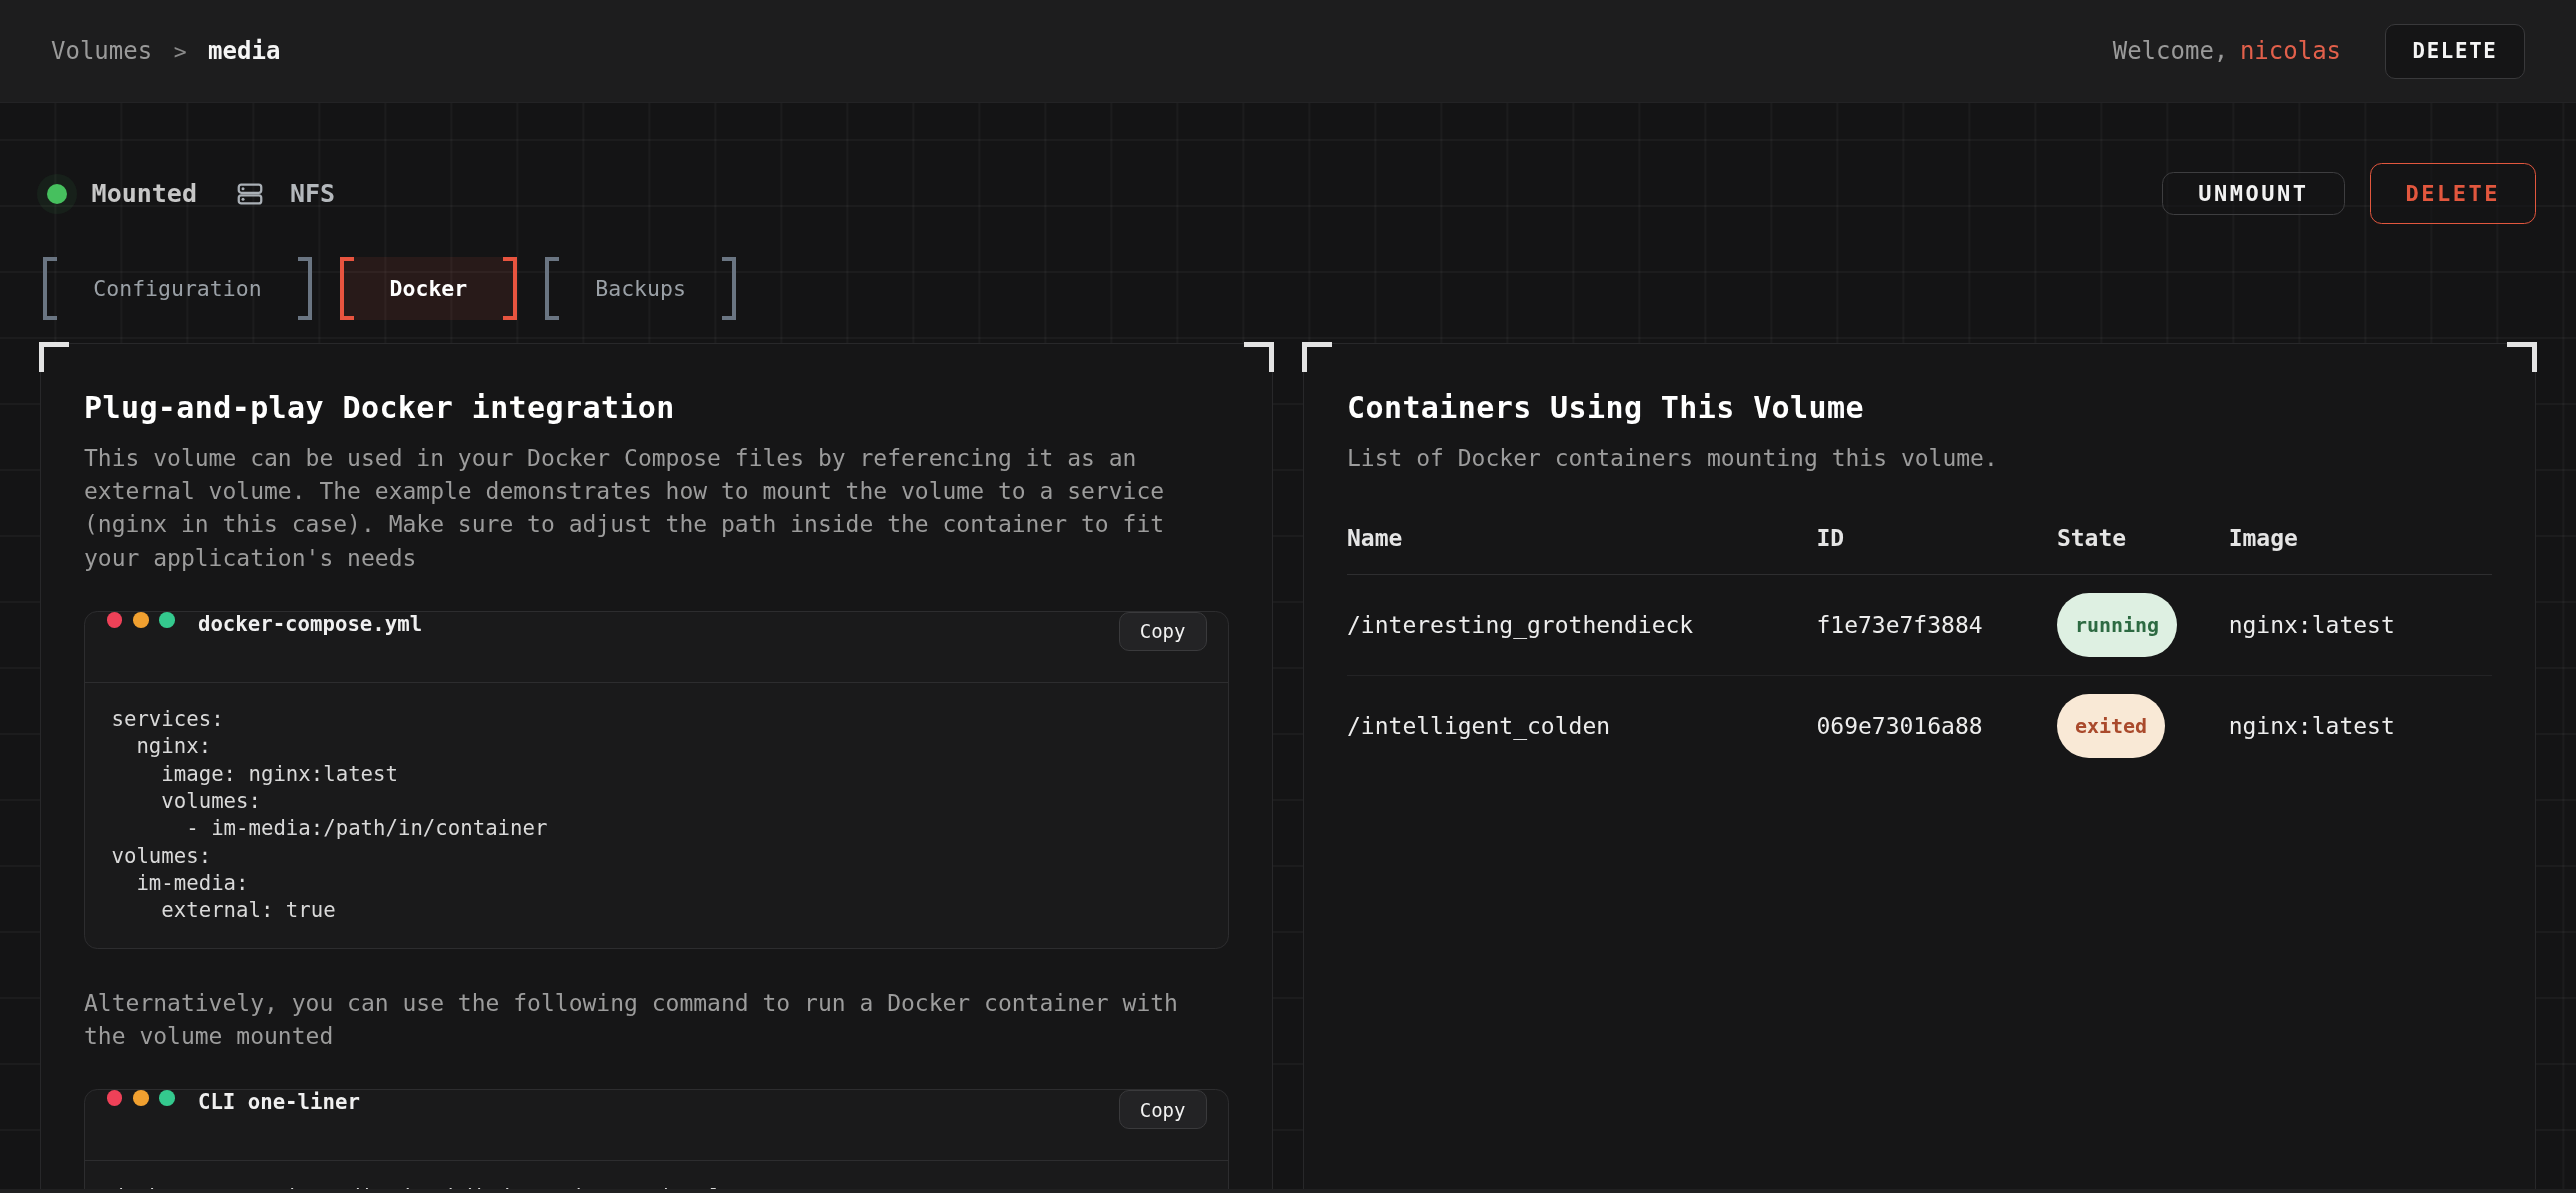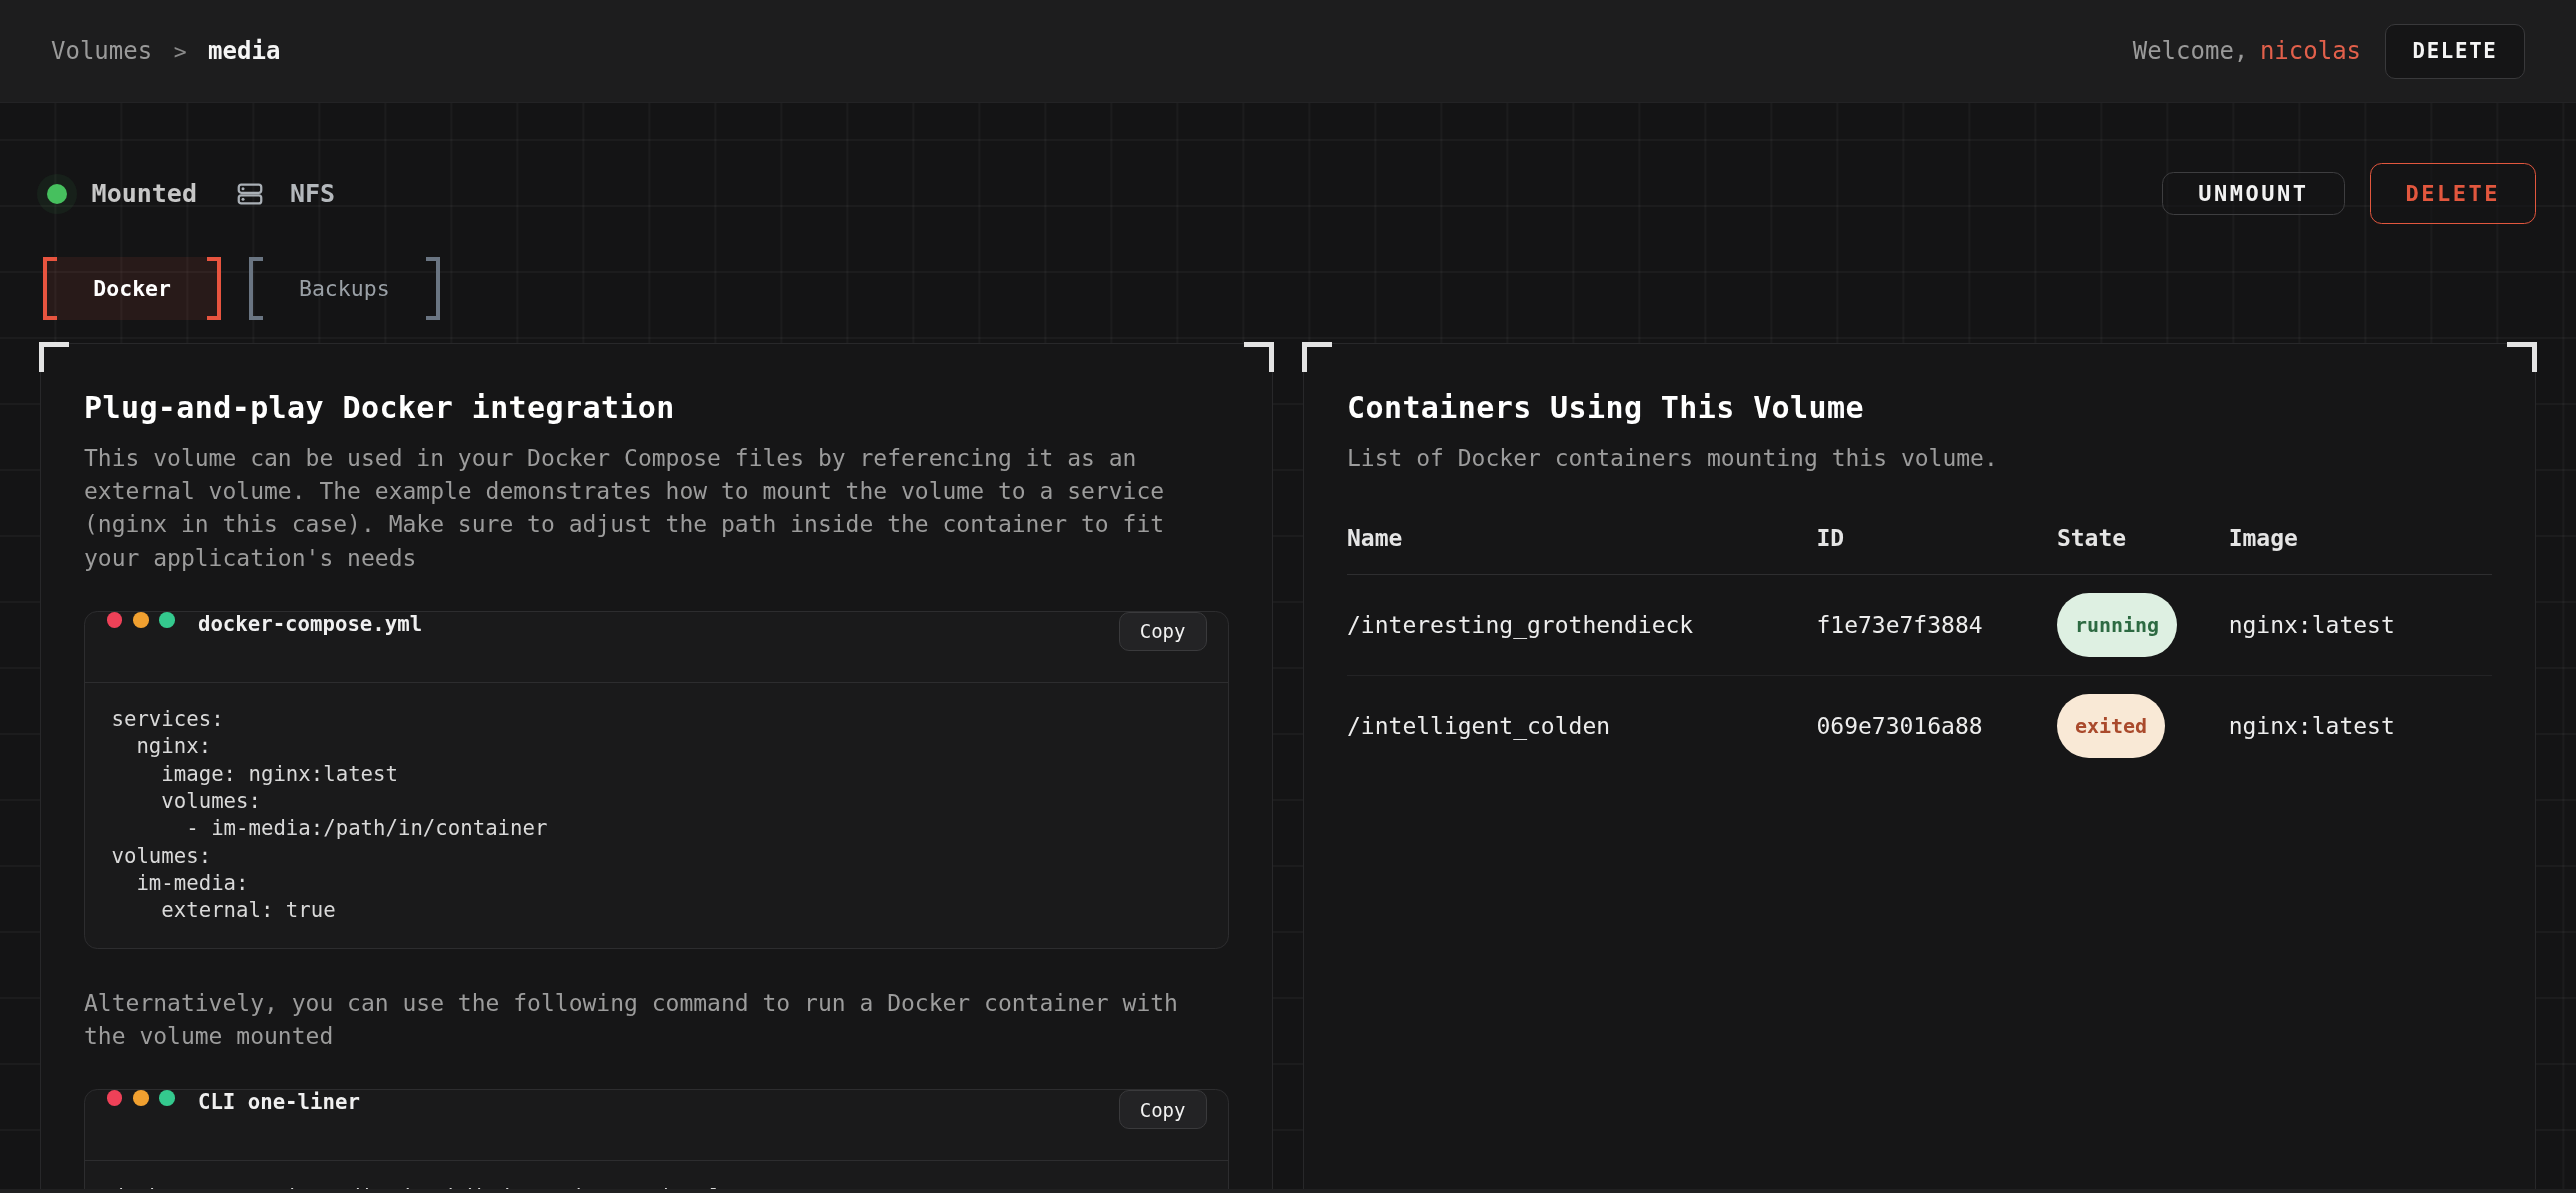--- a/index.html
+++ b/index.html
@@ -17,21 +17,21 @@
     height: 103px;
     background: #1d1d1e;
     border-bottom: 1.7px solid #232325;
     display: flex; align-items: center; justify-content: space-between;
     padding: 4px 51px;
   }
   .breadcrumb { display: flex; align-items: center; gap: 21.5px; font-size: 24px; }
   .crumb-parent { color: #9a9a9a; text-decoration: none; cursor: pointer; }
   .crumb-sep { color: #8a8a8a; font-size: 21.5px; }
   .crumb-current { color: #f5f5f5; font-weight: bold; }
-  .topbar-right { display: flex; align-items: center; gap: 24px; }
+  .topbar-right { display: flex; align-items: center; gap: 44px; }
   .welcome { font-size: 24px; color: #9a9a9a; }
   .welcome .username { color: #e2604b; margin-left: 11.6px; }
   .btn {
     font-family: "DejaVu Sans Mono", monospace;
     font-weight: bold; cursor: pointer;
     background: rgba(20,20,21,0.55);
     display: inline-flex; align-items: center; justify-content: center;
   }
   .logout-btn {
     height: 55px; padding: 0 26.5px;
@@ -205,20 +205,25 @@
         <span class="status-label fs-label">NFS</span>
       </span>
     </div>
     <div class="status-actions">
       <button class="btn unmount-btn">UNMOUNT</button>
       <button class="btn delete-btn">DELETE</button>
     </div>
   </div>
 
   <div class="tabs">
+    <button class="tab">
+      <span class="tab-bracket left"></span>
+      <span class="tab-label">Configuration</span>
+      <span class="tab-bracket right"></span>
+    </button>
     <button class="tab active">
       <span class="tab-bracket left"></span>
       <span class="tab-label">Docker</span>
       <span class="tab-bracket right"></span>
     </button>
     <button class="tab">
       <span class="tab-bracket left"></span>
       <span class="tab-label">Backups</span>
       <span class="tab-bracket right"></span>
     </button>

